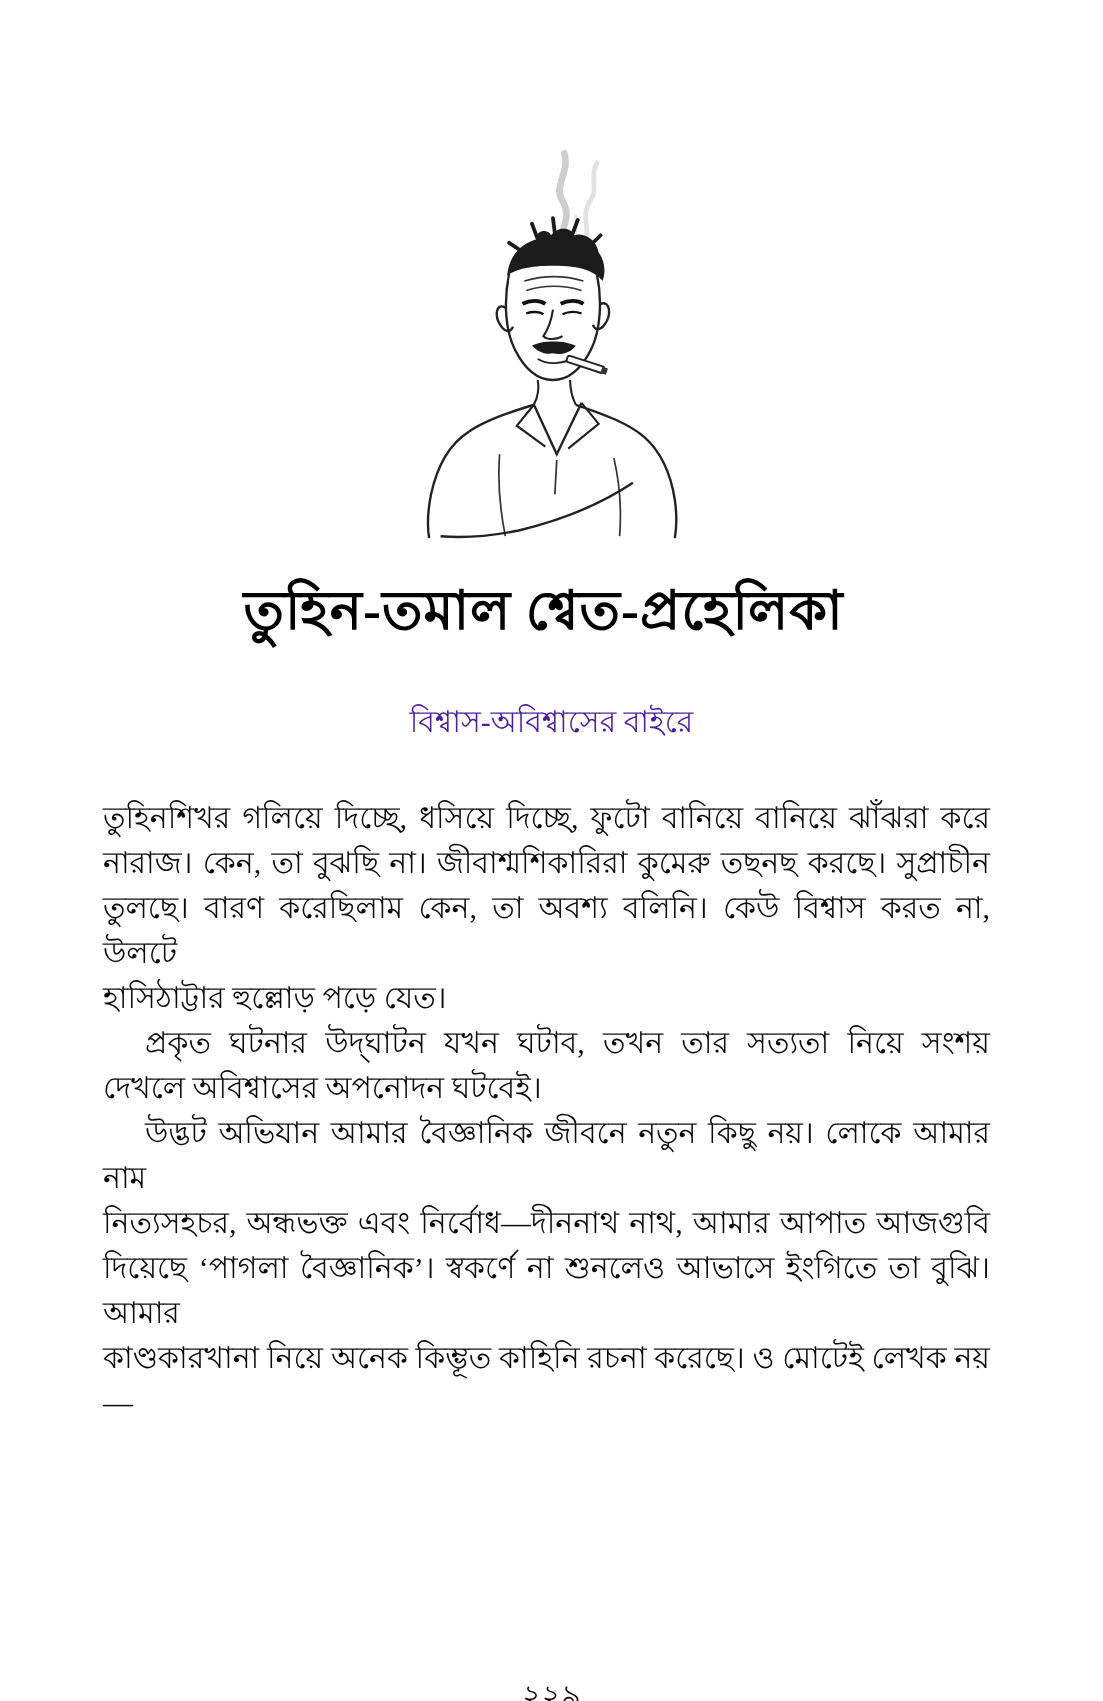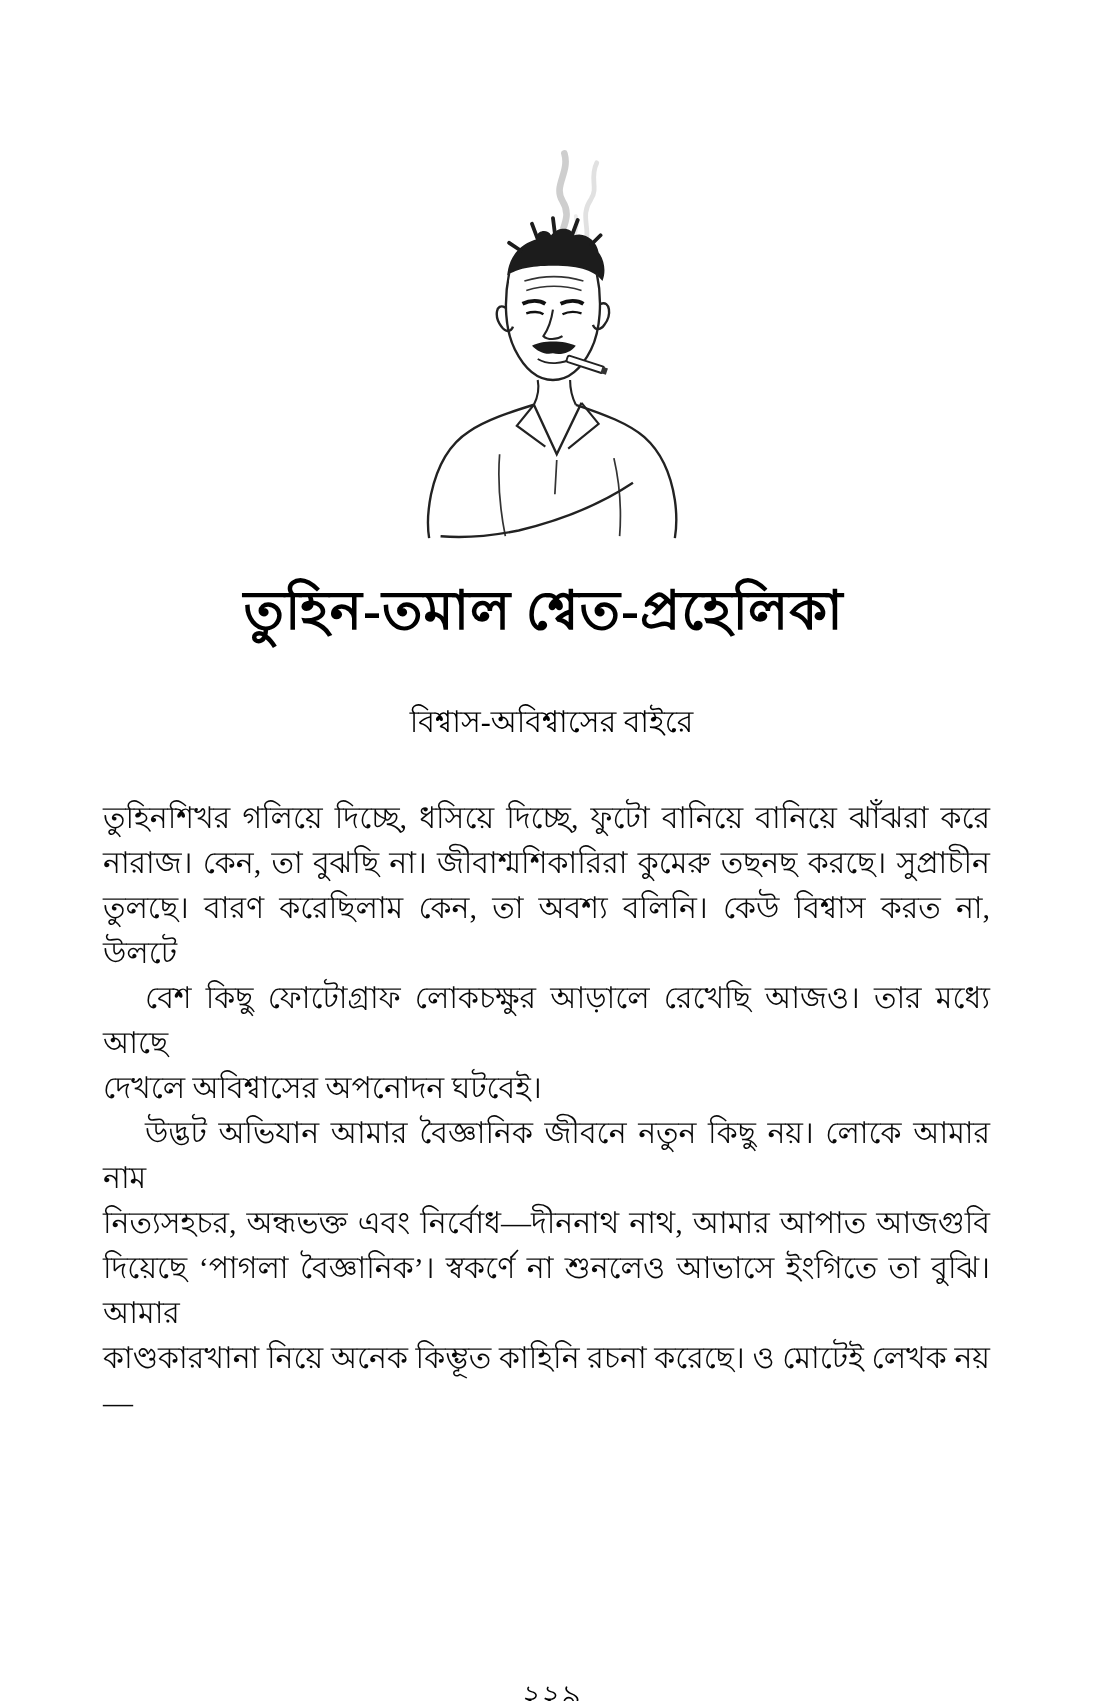--- a/index.html
+++ b/index.html
@@ -29,21 +29,21 @@
     font-weight: 700;
     letter-spacing: 1px;
     color: #000;
     line-height: 1.25;
   }
   .chapter-subtitle {
     margin: 52px 0 0 0;
     text-align: center;
     font-size: 30px;
     font-weight: 400;
-    color: #000000;
+    color: #4c1d95;
   }
   .body-text {
     margin: 46px 113px 0 103px;
     font-size: 30px;
     line-height: 45px;
     color: #0a0a0a;
   }
   .line {
     text-align: justify;
     text-align-last: justify;
@@ -119,25 +119,26 @@
 
   <h1 class="chapter-title">তুহিন-তমাল শ্বেত-প্রহেলিকা</h1>
 
   <div class="chapter-subtitle">বিশ্বাস-অবিশ্বাসের বাইরে</div>
 
   <div class="body-text">
     <div>
       <div class="line">তুহিনশিখর গলিয়ে দিচ্ছে, ধসিয়ে দিচ্ছে, ফুটো বানিয়ে বানিয়ে ঝাঁঝরা করে</div>
       <div class="line">নারাজ। কেন, তা বুঝছি না। জীবাশ্মশিকারিরা কুমেরু তছনছ করছে। সুপ্রাচীন</div>
       <div class="line">তুলছে। বারণ করেছিলাম কেন, তা অবশ্য বলিনি। কেউ বিশ্বাস করত না, উলটে</div>
+      <div class="line last">হাসিঠাট্টার হুল্লোড় পড়ে যেত।</div>
     </div>
     <div>
+      <div class="line ind">প্রকৃত ঘটনার উদ্‌ঘাটন যখন ঘটাব, তখন তার সত্যতা নিয়ে সংশয়</div>
     </div>
     <div>
-      <div class="line ind">বেশ কিছু ফোটোগ্রাফ লোকচক্ষুর আড়ালে রেখেছি আজও। তার মধ্যে আছে</div>
       <div class="line last">দেখলে অবিশ্বাসের অপনোদন ঘটবেই।</div>
     </div>
     <div>
       <div class="line ind">উদ্ভট অভিযান আমার বৈজ্ঞানিক জীবনে নতুন কিছু নয়। লোকে আমার নাম</div>
       <div class="line">নিত্যসহচর, অন্ধভক্ত এবং নির্বোধ—দীননাথ নাথ, আমার আপাত আজগুবি</div>
       <div class="line">দিয়েছে ‘পাগলা বৈজ্ঞানিক’। স্বকর্ণে না শুনলেও আভাসে ইংগিতে তা বুঝি। আমার</div>
       <div class="line">কাণ্ডকারখানা নিয়ে অনেক কিম্ভূত কাহিনি রচনা করেছে। ও মোটেই লেখক নয়—</div>
 
     </div>
   </div>

